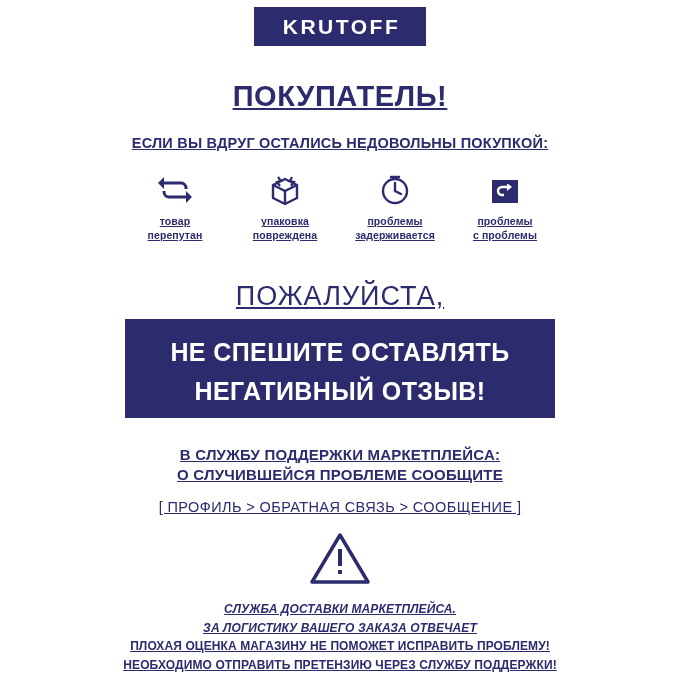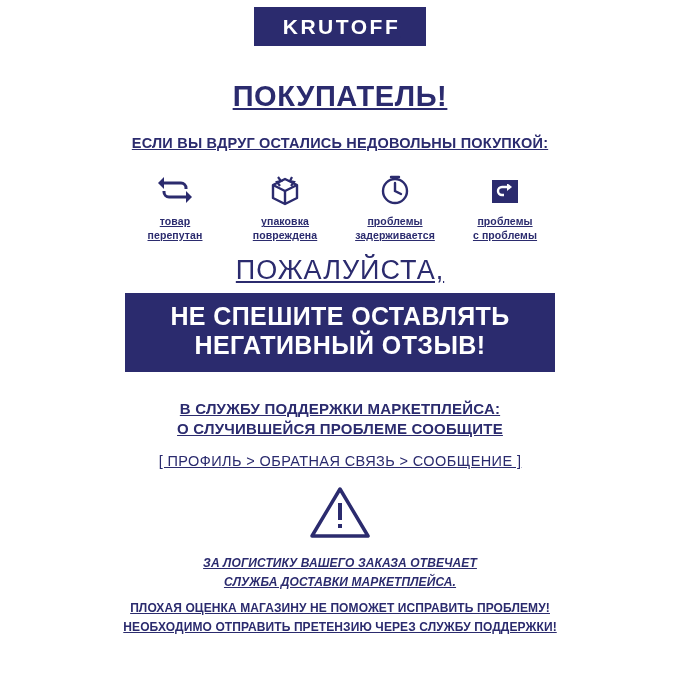--- a/index.html
+++ b/index.html
@@ -98,41 +98,42 @@
     font-size: 10.5px;
     font-weight: bold;
     line-height: 1.25;
     text-align: center;
     color: #2b2b6e;
     letter-spacing: 0.1px;
   }
 
   
   .please {
-    margin-top: 13px;
+    margin-top: 39px;
     font-size: 27px;
     letter-spacing: 1px;
     color: #2b2b6e;
     text-align: center;
   }
   .banner {
     margin-top: 7px;
     background: #2b2b6e;
     color: #ffffff;
     width: 430px;
     padding: 9px 0 11px 0;
     text-align: center;
     line-height: 1.18;
   }
   .banner .b1,
   .banner .b2 {
     display: block;
     font-size: 25px;
     font-weight: bold;
     letter-spacing: 0.4px;
+    margin-top: 10px;
   }
 
   
   .report {
     margin-top: 27px;
     text-align: center;
     color: #2b2b6e;
     line-height: 1.35;
   }
   .report span {
@@ -167,21 +168,21 @@
     display: block;
     font-size: 12px;
     font-weight: bold;
     letter-spacing: 0.1px;
   }
   .footer .f-line.italic {
     font-style: italic;
     font-weight: bold;
   }
   .footer .f-line.spaced {
-    margin-top: 8px;
+    margin-top: 0;
   }
   .u {
     text-decoration: underline;
   }
 </style>
 </head>
 <body>
 
 <div class="page">
 
@@ -279,19 +280,19 @@
 
   <div class="warn-wrap">
     <svg width="62" height="55" viewBox="0 0 62 55" aria-hidden="true">
       <path d="M31 4 L59 51 L3 51 Z" fill="none" stroke="#2b2b6e" stroke-width="3.5" stroke-linejoin="round"></path>
       <rect x="29" y="18" width="4" height="17" fill="#2b2b6e"></rect>
       <rect x="29" y="39" width="4" height="4" fill="#2b2b6e"></rect>
     </svg>
   </div>
 
   <div class="footer">
+    <span class="f-line italic">СЛУЖБА ДОСТАВКИ МАРКЕТПЛЕЙСА.</span>
     <span class="f-line italic">ЗА ЛОГИСТИКУ ВАШЕГО ЗАКАЗА ОТВЕЧАЕТ</span>
-    <span class="f-line italic">СЛУЖБА ДОСТАВКИ МАРКЕТПЛЕЙСА.</span>
     <span class="f-line spaced"><span>ПЛОХАЯ ОЦЕНКА МАГАЗИНУ </span><span class="u">НЕ ПОМОЖЕТ ИСПРАВИТЬ ПРОБЛЕМУ!</span></span>
     <span class="f-line">НЕОБХОДИМО ОТПРАВИТЬ ПРЕТЕНЗИЮ ЧЕРЕЗ СЛУЖБУ ПОДДЕРЖКИ!</span>
   </div>
 
 </div>
 
 </body></html>

